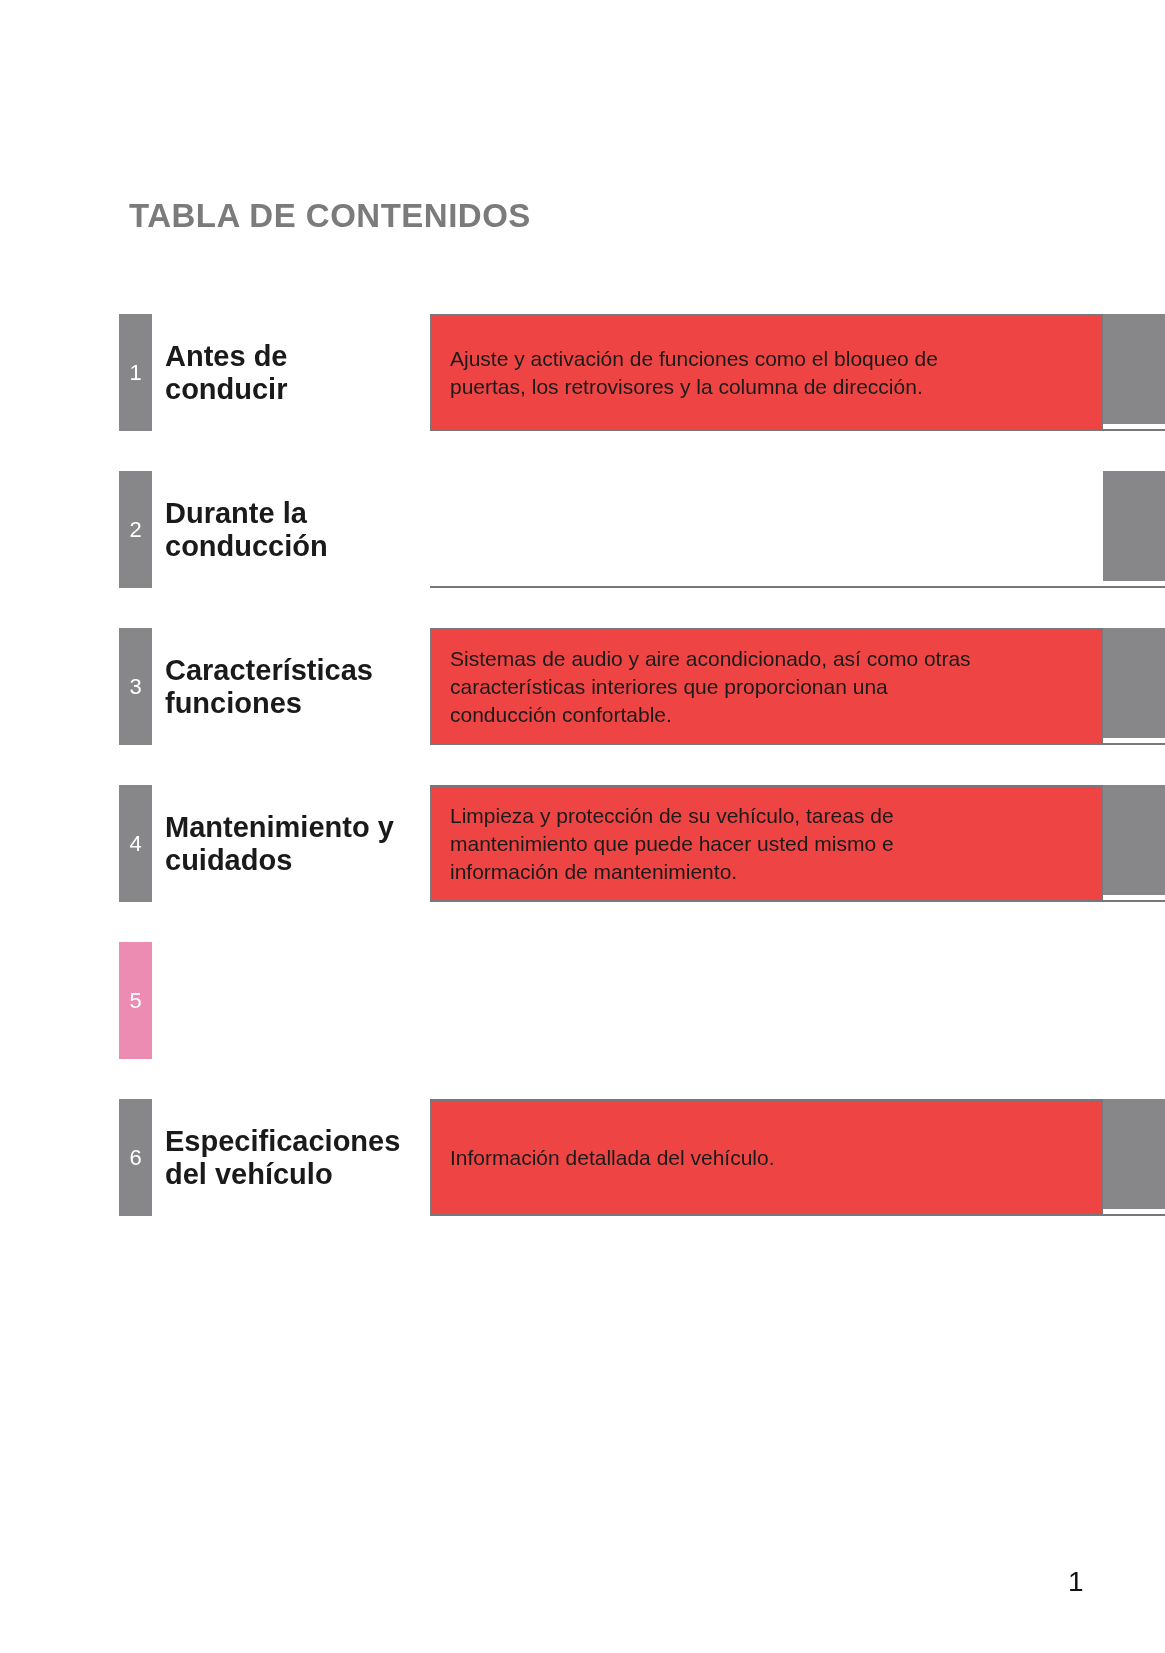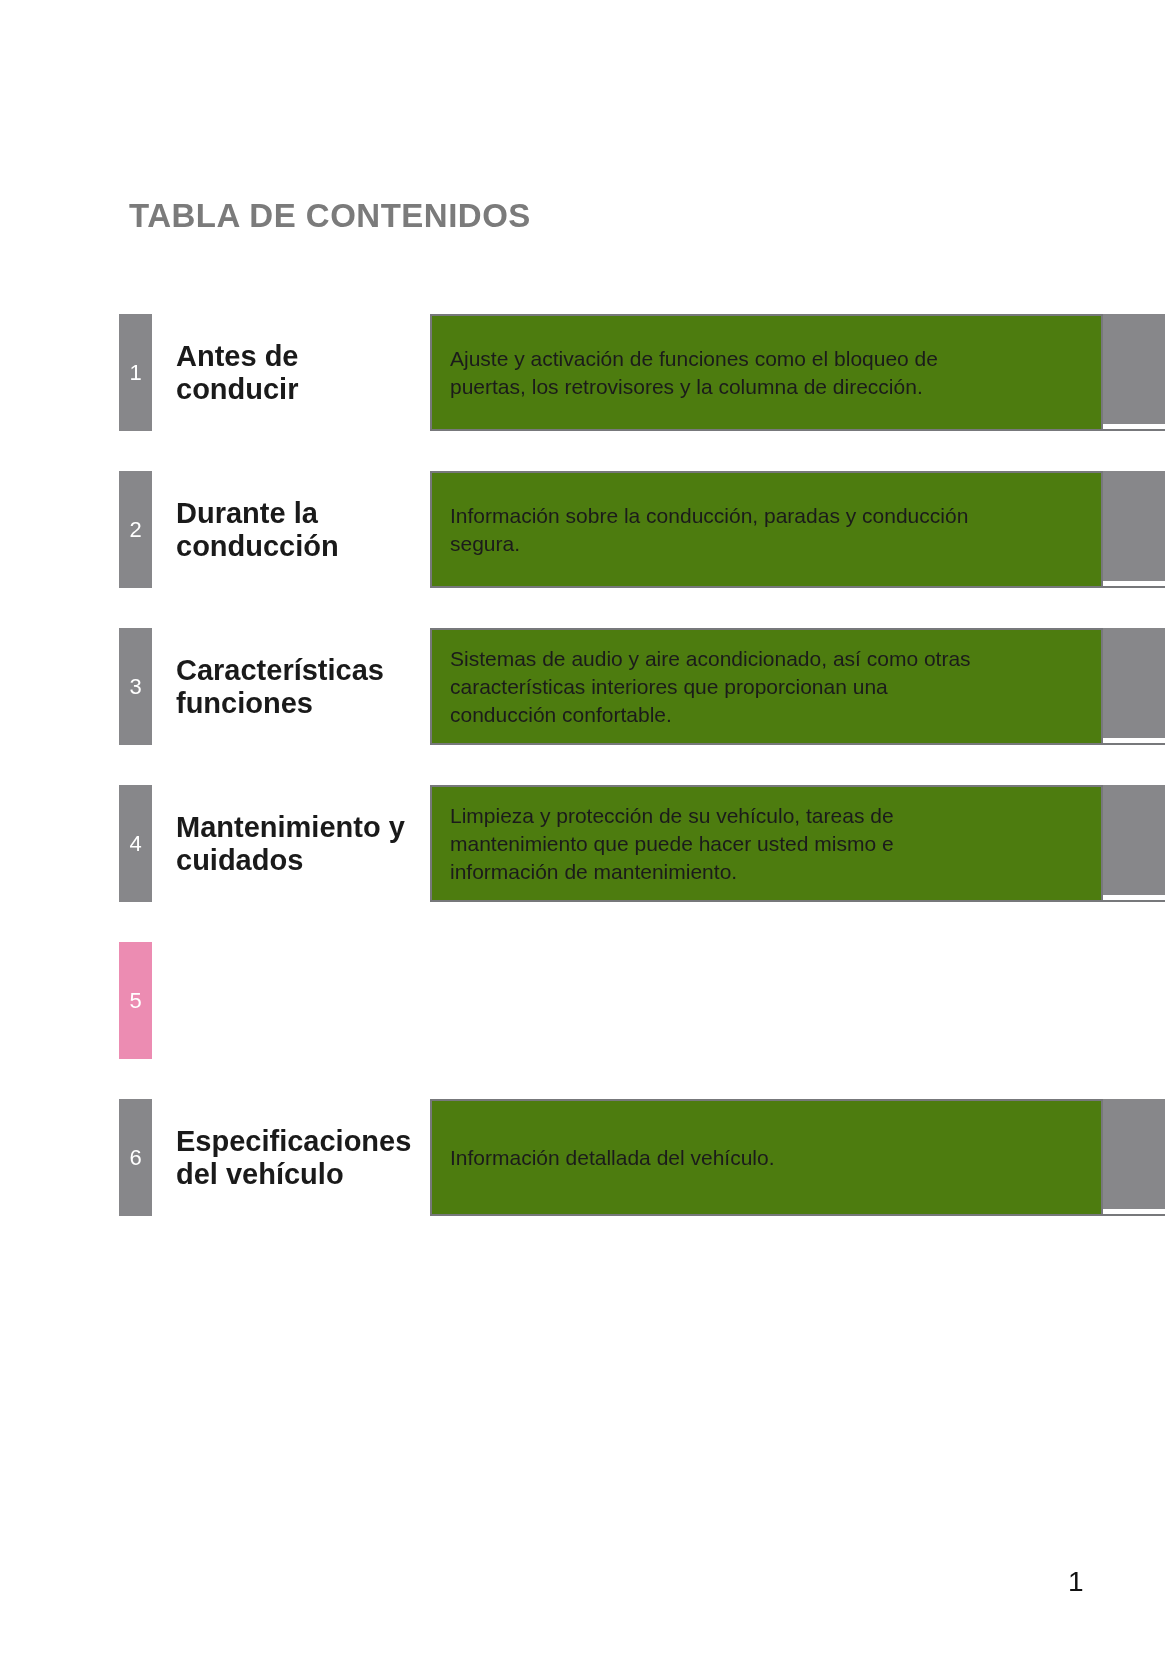--- a/index.html
+++ b/index.html
@@ -48,41 +48,41 @@
     color:#ffffff;
     font-size:22px;
     display:flex;
     align-items:center;
     justify-content:center;
   }
 
   .row-title {
     flex:none;
     width:278px;
-    padding-left:24px;
+    padding-left:13px;
     display:flex;
     align-items:center;
     font-size:29px;
     line-height:33px;
     font-weight:bold;
     color:#1a1a1a;
     white-space:pre-line;
   }
 
   .box-wrap {
     flex:1;
     position:relative;
     height:117px;
     border-bottom:2px solid #77787b;
   }
 
   .desc-box {
     position:absolute;
     left:0; top:0; bottom:0; right:62px;
-    background:#4d7c0f;
+    background:#ef4444;
     border:2px solid #77787b;
     border-bottom:none;
     display:flex;
     align-items:center;
     padding:0 8px 0 18px;
   }
 
   .desc-text {
     font-size:21px;
     line-height:28px;
@@ -133,24 +133,20 @@
         </div>
         <div class="side-tab"></div>
       </div>
     </div>
 
     <div class="row">
       <div class="num-tab">2</div>
       <div class="row-title">Durante la
 conducción</div>
       <div class="box-wrap">
-        <div class="desc-box">
-          <div class="desc-text">Información sobre la conducción, paradas y conducción
-segura.</div>
-        </div>
         <div class="side-tab"></div>
       </div>
     </div>
 
     <div class="row">
       <div class="num-tab">3</div>
       <div class="row-title">Características
 funciones</div>
       <div class="box-wrap">
         <div class="desc-box">

